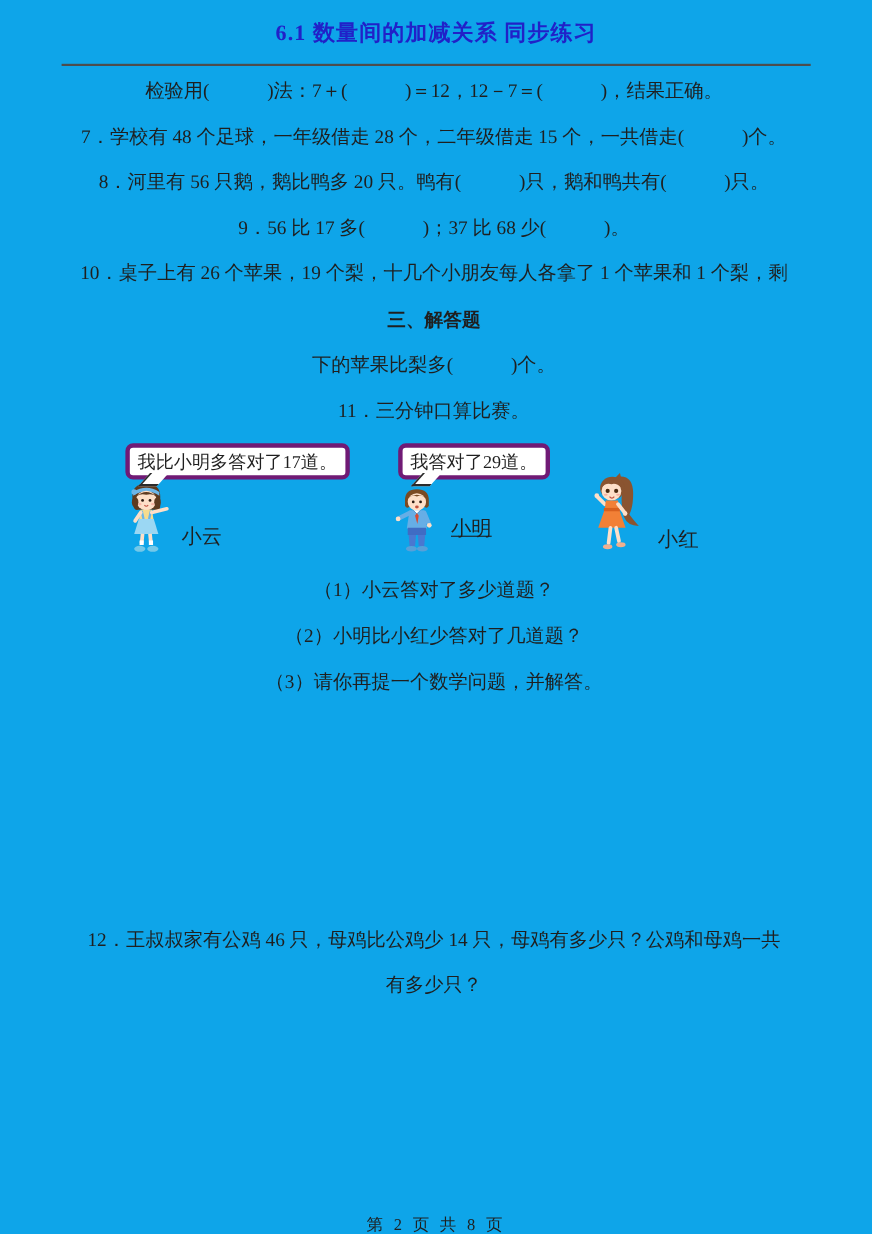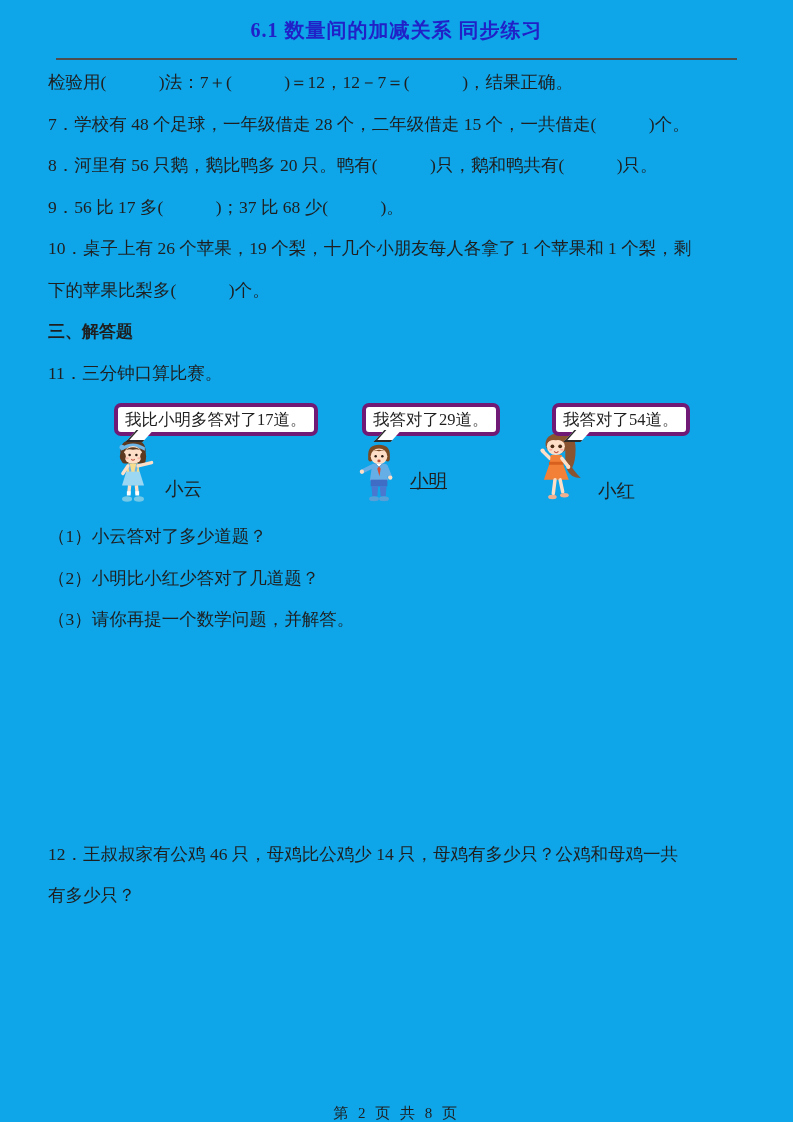--- a/index.html
+++ b/index.html
@@ -22,20 +22,21 @@
     line-height:28px;
   }
   .rule {
     margin:14px 56px 0 56px;
     border-top:2px solid #4d4d4d;
     height:0;
   }
   .content {
     padding:2px 52px 0 48px;
     font-size:17.5px;
+    text-align:center;
   }
   .line {
     line-height:41.5px;
     white-space:pre;
     overflow:hidden;
   }
   .section { font-weight:bold; font-family:"Liberation Sans","DejaVu Sans",sans-serif; font-size:17px; }
   .q12-gap { margin-top:193px; }
   
   .illustration {
@@ -90,22 +91,22 @@
 
   <div class="title" style="color: rgb(33, 33, 200);">6.1 数量间的加减关系 同步练习</div>
   <div class="rule"></div>
 
   <div class="content">
     <p class="line">检验用(            )法：7＋(            )＝12，12－7＝(            )，结果正确。</p>
     <p class="line">7．学校有 48 个足球，一年级借走 28 个，二年级借走 15 个，一共借走(            )个。</p>
     <p class="line">8．河里有 56 只鹅，鹅比鸭多 20 只。鸭有(            )只，鹅和鸭共有(            )只。</p>
     <p class="line">9．56 比 17 多(            )；37 比 68 少(            )。</p>
     <p class="line">10．桌子上有 26 个苹果，19 个梨，十几个小朋友每人各拿了 1 个苹果和 1 个梨，剩</p>
+    <p class="line section">三、解答题</p>
     <p class="line">下的苹果比梨多(            )个。</p>
-    <p class="line section">三、解答题</p>
     <p class="line">11．三分钟口算比赛。</p>
 
     <div class="illustration">
 
       <div class="bubble" style="left:66px;">我比小明多答对了17道。</div>
       <svg class="figure" style="left:62px;top:40px;" width="46" height="66" viewBox="0 0 54 78">
         <path d="M12 16 Q12 2 27 2 Q42 2 42 16 L42 26 Q42 32 36 30 L18 30 Q12 32 12 16 Z" fill="#5d3a1f"></path>
         <path d="M13 11 Q27 2 41 11 L41 15 Q27 6 13 15 Z" fill="#6cb6e8"></path>
         <circle cx="14" cy="11" r="3" fill="#6cb6e8"></circle>
         <ellipse cx="27" cy="20" rx="11" ry="10.5" fill="#fddfc8"></ellipse>
@@ -145,21 +146,20 @@
         <path d="M33 28 L38 40" stroke="#66aee6" stroke-width="5" stroke-linecap="round"></path>
         <circle cx="38.5" cy="41.5" r="2.6" fill="#fddfc8"></circle>
         <path d="M15 44 L35 44 L35 52 L15 52 Z" fill="#3f6cc4"></path>
         <path d="M16 52 L24 52 L23 64 L17 64 Z" fill="#4a78d0"></path>
         <path d="M26 52 L34 52 L33 64 L27 64 Z" fill="#4a78d0"></path>
         <ellipse cx="19" cy="67" rx="6" ry="3" fill="#58a0d8"></ellipse>
         <ellipse cx="31" cy="67" rx="6" ry="3" fill="#58a0d8"></ellipse>
       </svg>
       <span class="char-name" style="left:350px;top:72px;text-decoration:underline;">小明</span>
 
-      <div class="bubble" style="left:504px;">我答对了54道。</div>
       <svg class="figure" style="left:488px;top:32px;" width="50" height="79" viewBox="0 0 58 92">
         <path d="M30 4 Q46 2 46 22 Q46 36 42 44 Q48 52 52 56 Q40 56 36 46 Q33 34 34 22 Z" fill="#8a5430"></path>
         <path d="M26 6 L32 0 L34 8 Z" fill="#8a5430"></path>
         <ellipse cx="24" cy="16" rx="13" ry="12" fill="#8a5430"></ellipse>
         <ellipse cx="23" cy="19" rx="10.5" ry="10" fill="#fddfc8"></ellipse>
         <path d="M12 16 Q14 6 24 8 Q33 6 34 16 Q28 10 23 12 Q17 10 12 16 Z" fill="#8a5430"></path>
         <circle cx="19" cy="19" r="2.2" fill="#4a2a12"></circle>
         <circle cx="28" cy="19" r="2.2" fill="#4a2a12"></circle>
         <ellipse cx="17" cy="23" rx="2" ry="1.1" fill="#f7b0a0"></ellipse>
         <ellipse cx="30" cy="23" rx="2" ry="1.1" fill="#f7b0a0"></ellipse>

